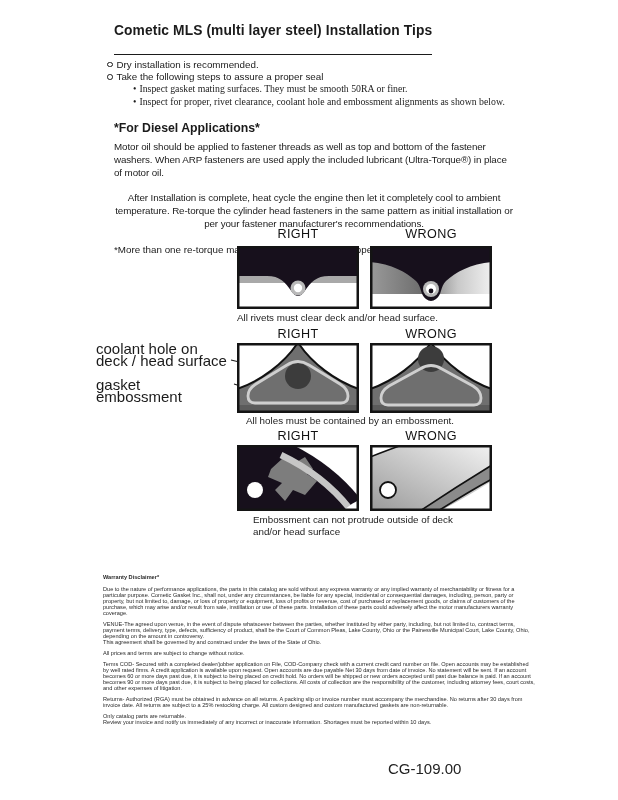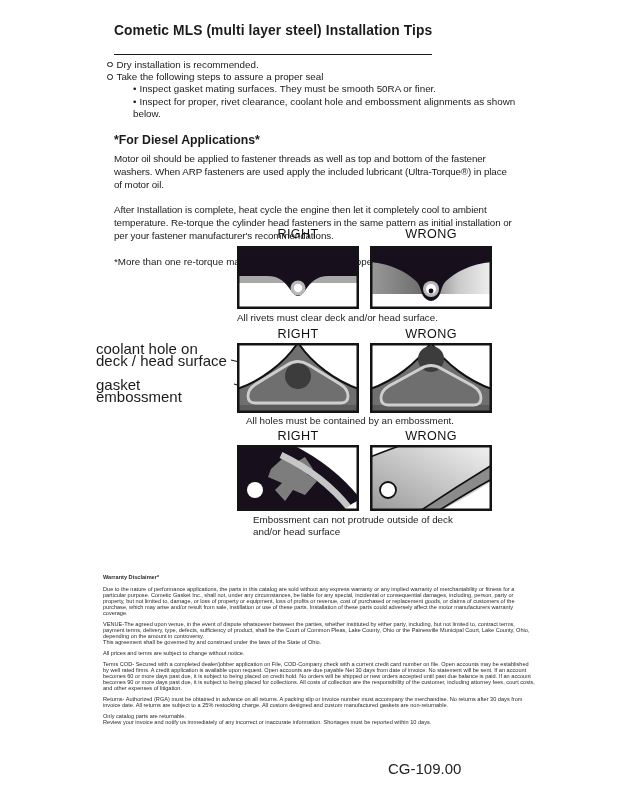--- a/index.html
+++ b/index.html
@@ -19,26 +19,26 @@
     font-size:13.8px;font-weight:700;line-height:15px;
     padding-bottom:16px;border-bottom:1.6px solid #1b1b1b;
     letter-spacing:.1px;
   }
   .tips{list-style:none;margin:4px 0 0 0;padding:0;}
   .tips li{line-height:12.2px;font-size:9.8px;display:flex;align-items:baseline;}
   .obullet{
     width:3.5px;height:3.5px;border:1px solid #1b1b1b;border-radius:50%;
     display:inline-block;margin:0 4px 1px 0;flex:0 0 auto;align-self:center;
   }
-  .subtips{list-style:none;margin:0 0 0 26px;padding:0;}
+  .subtips{list-style:none;margin:0 0 0 26px;padding:0;font-family:Liberation Serif, serif;}
   .subtips li{line-height:12.2px;font-size:9.8px;}
   .fbullet{display:inline-block;margin-right:3px;font-size:9.8px;}
   .diesel-head{margin:13px 0 0 7px;font-size:12.3px;font-weight:700;line-height:14px;}
   .body-p{margin:5px 0 0 7px;width:400px;font-size:9.8px;line-height:13px;letter-spacing:-0.1px;}
-  .body-p.gap{margin-top:12px;}
+  .body-p.gap{margin-top:12px;text-align:center;}
   .note-p{margin:13px 0 0 7px;font-size:9.8px;line-height:13px;}
 
   
   .dglabel{
     position:absolute;width:122px;text-align:center;
     font-size:12.6px;line-height:13px;letter-spacing:.4px;color:#111;
   }
   .dgbox{position:absolute;width:122px;}
   .dgbox svg{display:block;width:100%;height:100%;}
   .caption{position:absolute;font-size:9.8px;line-height:12px;color:#1b1b1b;}

